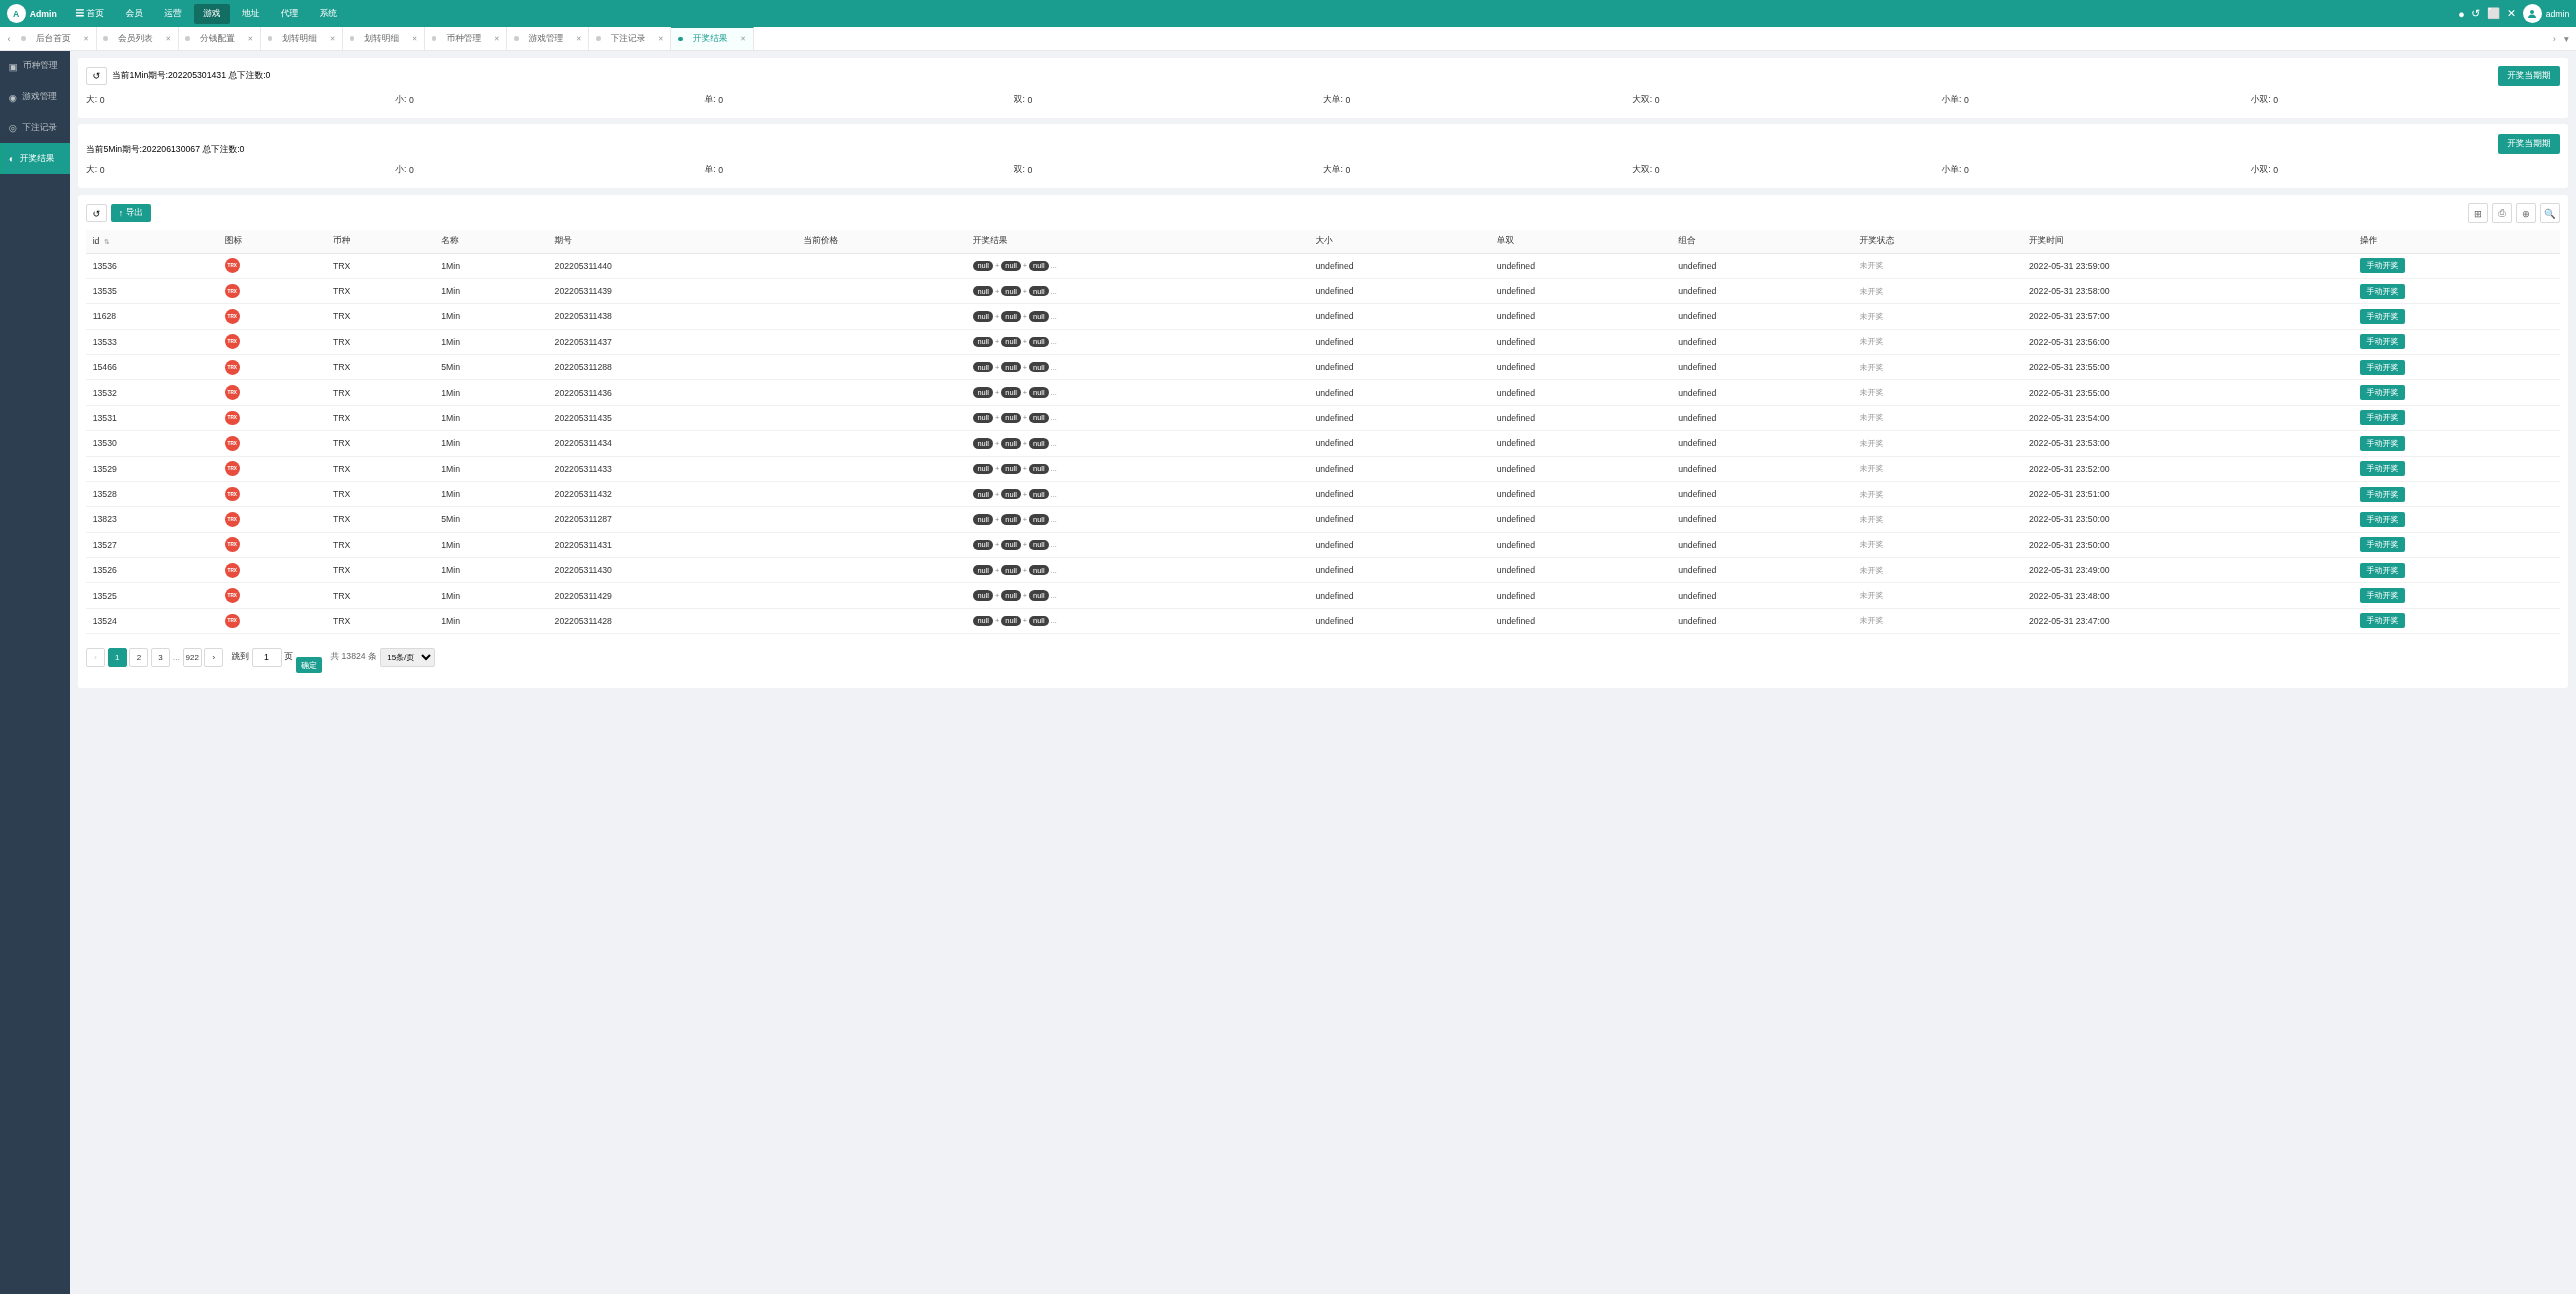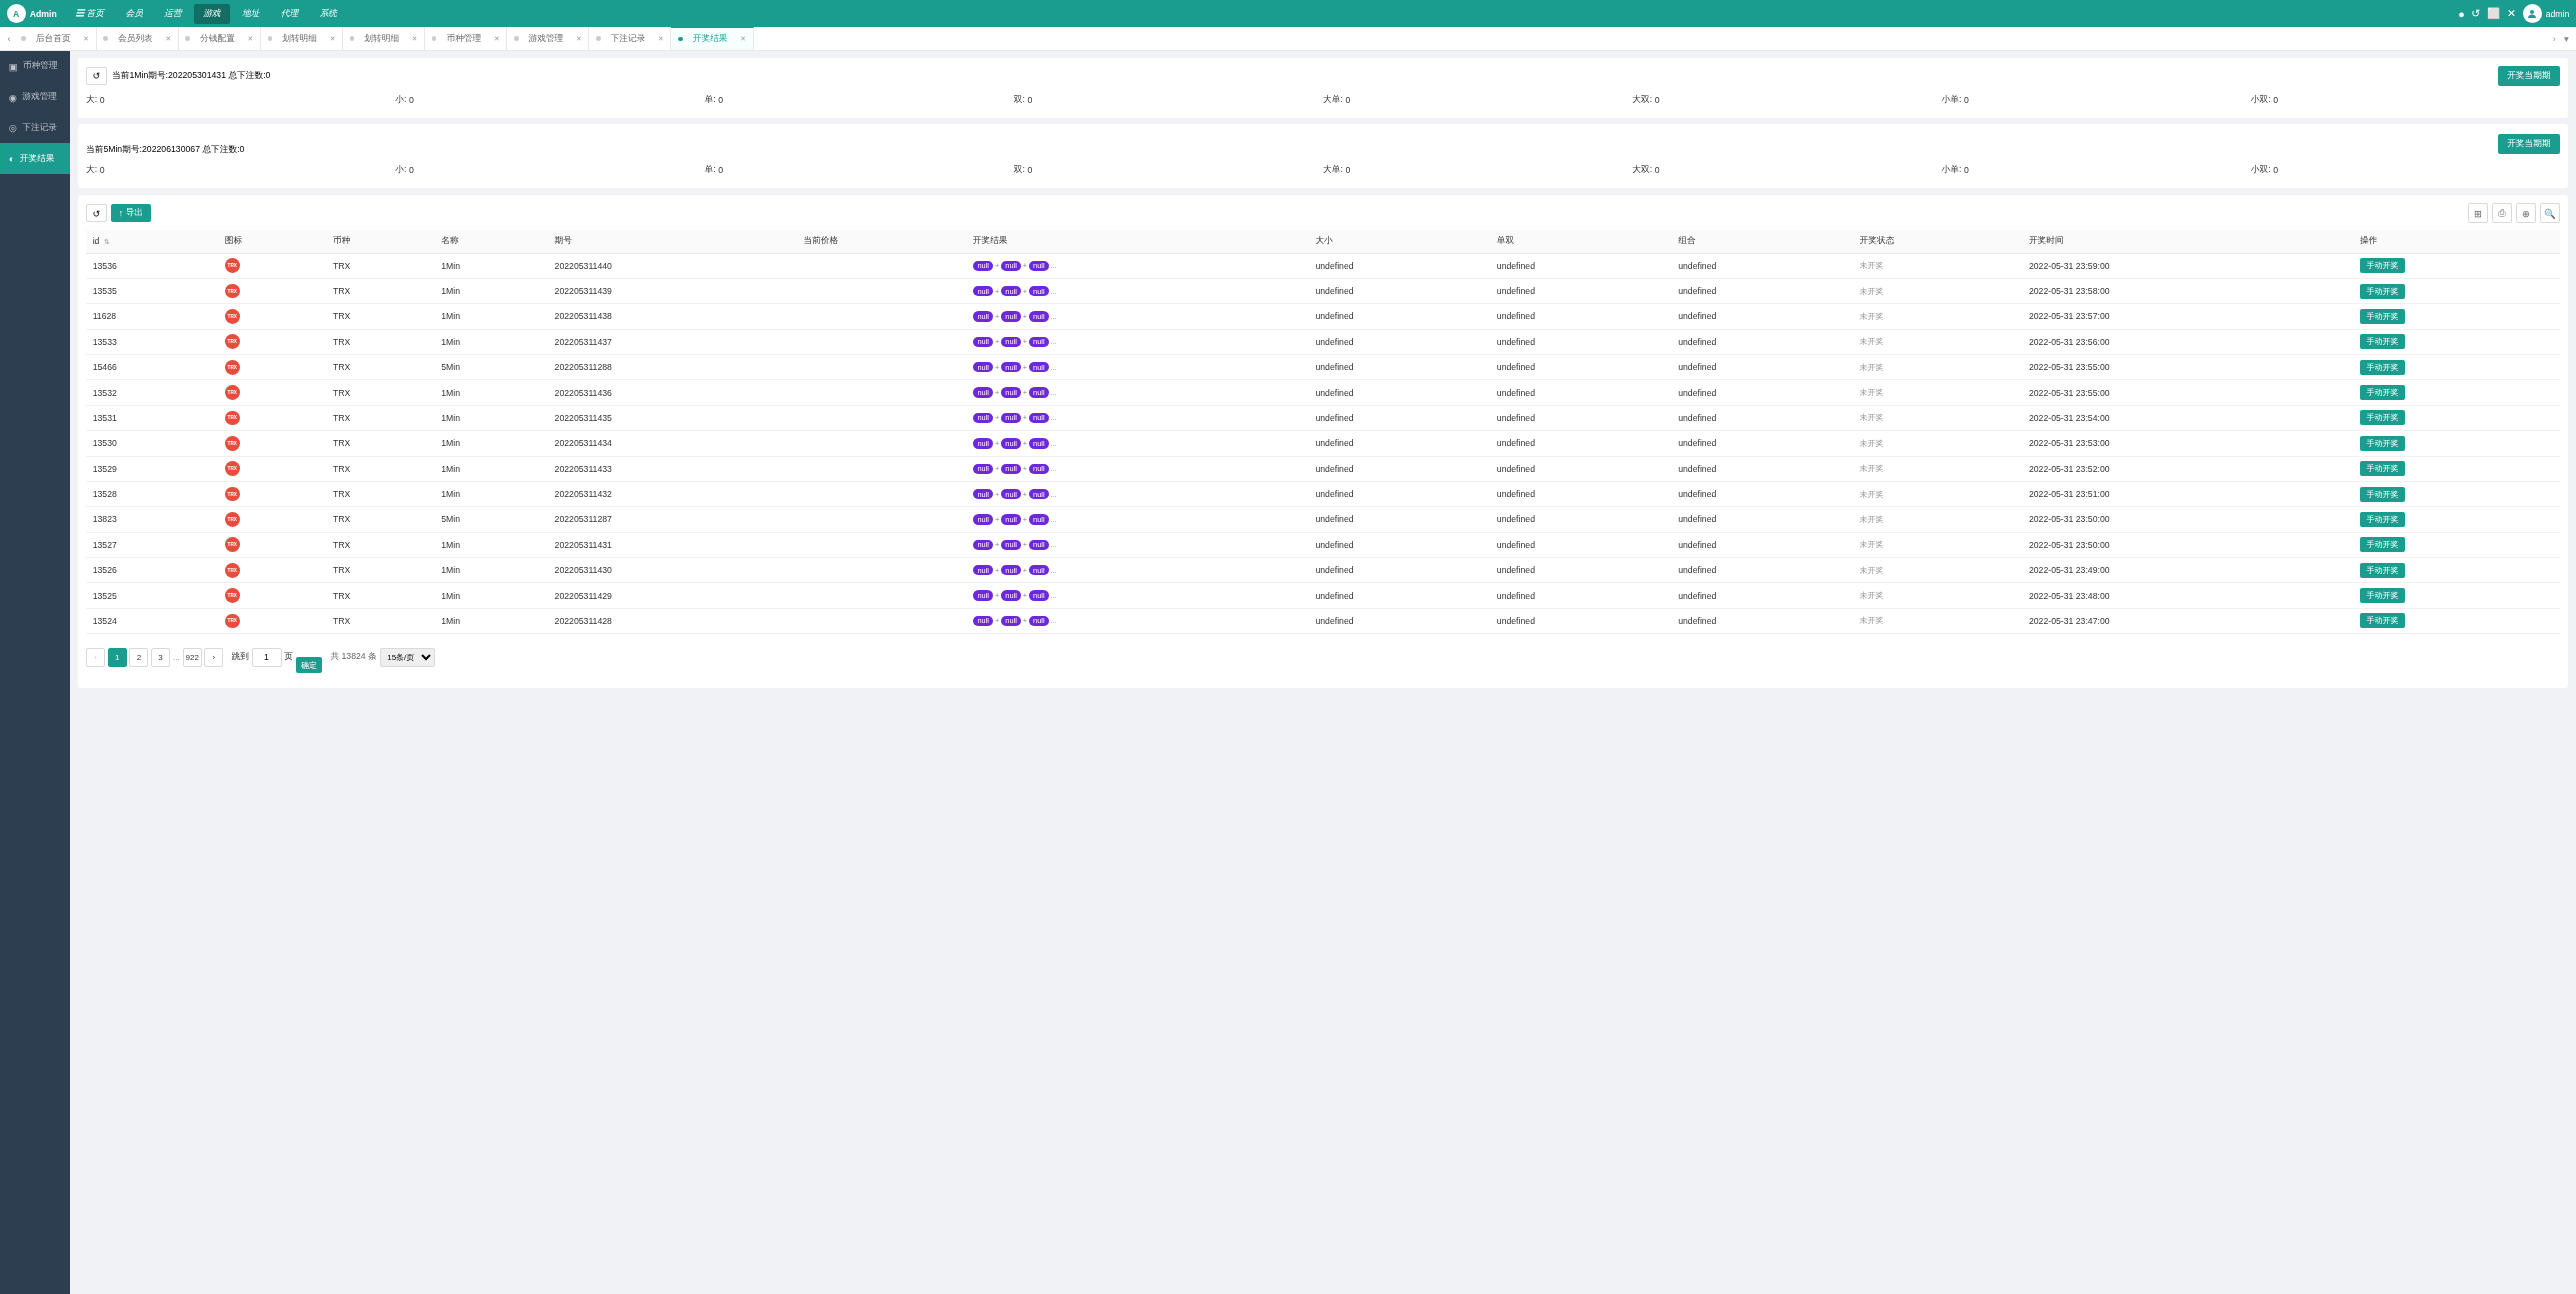--- a/index.html
+++ b/index.html
@@ -2,21 +2,21 @@
 <html><head>
   <meta charset="utf-8">
   <style>
     * { box-sizing: border-box; margin: 0; padding: 0; font-family: 'Microsoft YaHei', Arial, sans-serif; font-size: 8.7px; }
     body { background: #f0f2f5; display: flex; flex-direction: column; height: 100vh; overflow: hidden; }
 
     
     .top-nav { background: #1a9d8f; display: flex; align-items: center; height: 27px; padding: 0 6.7px; color: #fff; gap: 2.7px; flex-shrink: 0; }
     .top-nav .logo { display: flex; align-items: center; gap: 4px; font-size: 10px; font-weight: bold; margin-right: 6.7px; }
     .top-nav .logo-icon { width: 19px; height: 19px; background: #fff; border-radius: 50%; display: flex; align-items: center; justify-content: center; color: #1a9d8f; font-size: 9.4px; font-weight: bold; }
-    .nav-item { padding: 4px 9.4px; border-radius: 2px; cursor: pointer; font-size: 8.7px; color: #fff; font-style: italic; }
+    .nav-item { padding: 4px 9.4px; border-radius: 2px; cursor: pointer; font-size: 8.7px; color: #fff; }
     .nav-item:hover, .nav-item.active { background: rgba(0,0,0,0.2); }
     .nav-item.active { background: rgba(0,0,0,0.3); }
     .top-nav-right { margin-left: auto; display: flex; align-items: center; gap: 6.7px; }
     .top-nav-right .icon-btn { color: #fff; cursor: pointer; font-size: 10.7px; }
     .user-info { display: flex; align-items: center; gap: 4px; color: #fff; cursor: pointer; }
     .user-avatar { width: 19px; height: 19px; background: #fff; border-radius: 50%; display: flex; align-items: center; justify-content: center; }
 
     
     .tab-bar { background: #fff; display: flex; align-items: center; border-bottom: 0.7px solid #e8e8e8; height: 24px; padding: 0 3.4px; flex-shrink: 0; overflow: hidden; }
     .tab-item { display: flex; align-items: center; gap: 10px; padding: 0 6.7px; height: 24px; border-right: 0.7px solid #e8e8e8; cursor: pointer; white-space: nowrap; font-size: 8px; color: #666; flex-shrink: 0; }
@@ -58,21 +58,21 @@
 
     
     .table-wrap { overflow-x: auto; }
     table { width: 100%; border-collapse: collapse; }
     th { background: #fafafa; border-bottom: 0.7px solid #e8e8e8; padding: 5.4px 6.7px; text-align: left; font-weight: 500; color: #333; font-size: 8.7px; white-space: nowrap; }
     td { border-bottom: 0.7px solid #f0f0f0; padding: 4.7px 6.7px; font-size: 8.7px; color: #333; white-space: nowrap; }
     .sort-icon { display: inline-block; margin-left: 2px; color: #999; font-size: 6.7px; }
 
     
     .badge { display: inline-flex; align-items: center; justify-content: center; padding: 0.7px 4px; border-radius: 6.7px; font-size: 7.4px; color: #fff; margin: 0.7px; }
-    .badge-teal { background: #6d28d9; }
+    .badge-teal { background: #404040; }
     .badge-group { display: flex; align-items: center; flex-wrap: wrap; gap: 1.3px; }
     .badge-plus { color: #888; font-size: 7.4px; }
 
     
     .status-disabled { color: #999; font-size: 8px; }
     .action-btn { background: #1a9d8f; color: #fff; border: none; padding: 2px 6.7px; border-radius: 2px; cursor: pointer; font-size: 8px; }
 
     
     .pagination { display: flex; align-items: center; gap: 2.7px; padding: 6.7px 0; }
     .page-btn { width: 19px; height: 19px; border: 0.7px solid #d9d9d9; background: #fff; border-radius: 2px; cursor: pointer; display: flex; align-items: center; justify-content: center; font-size: 8px; color: #333; }

